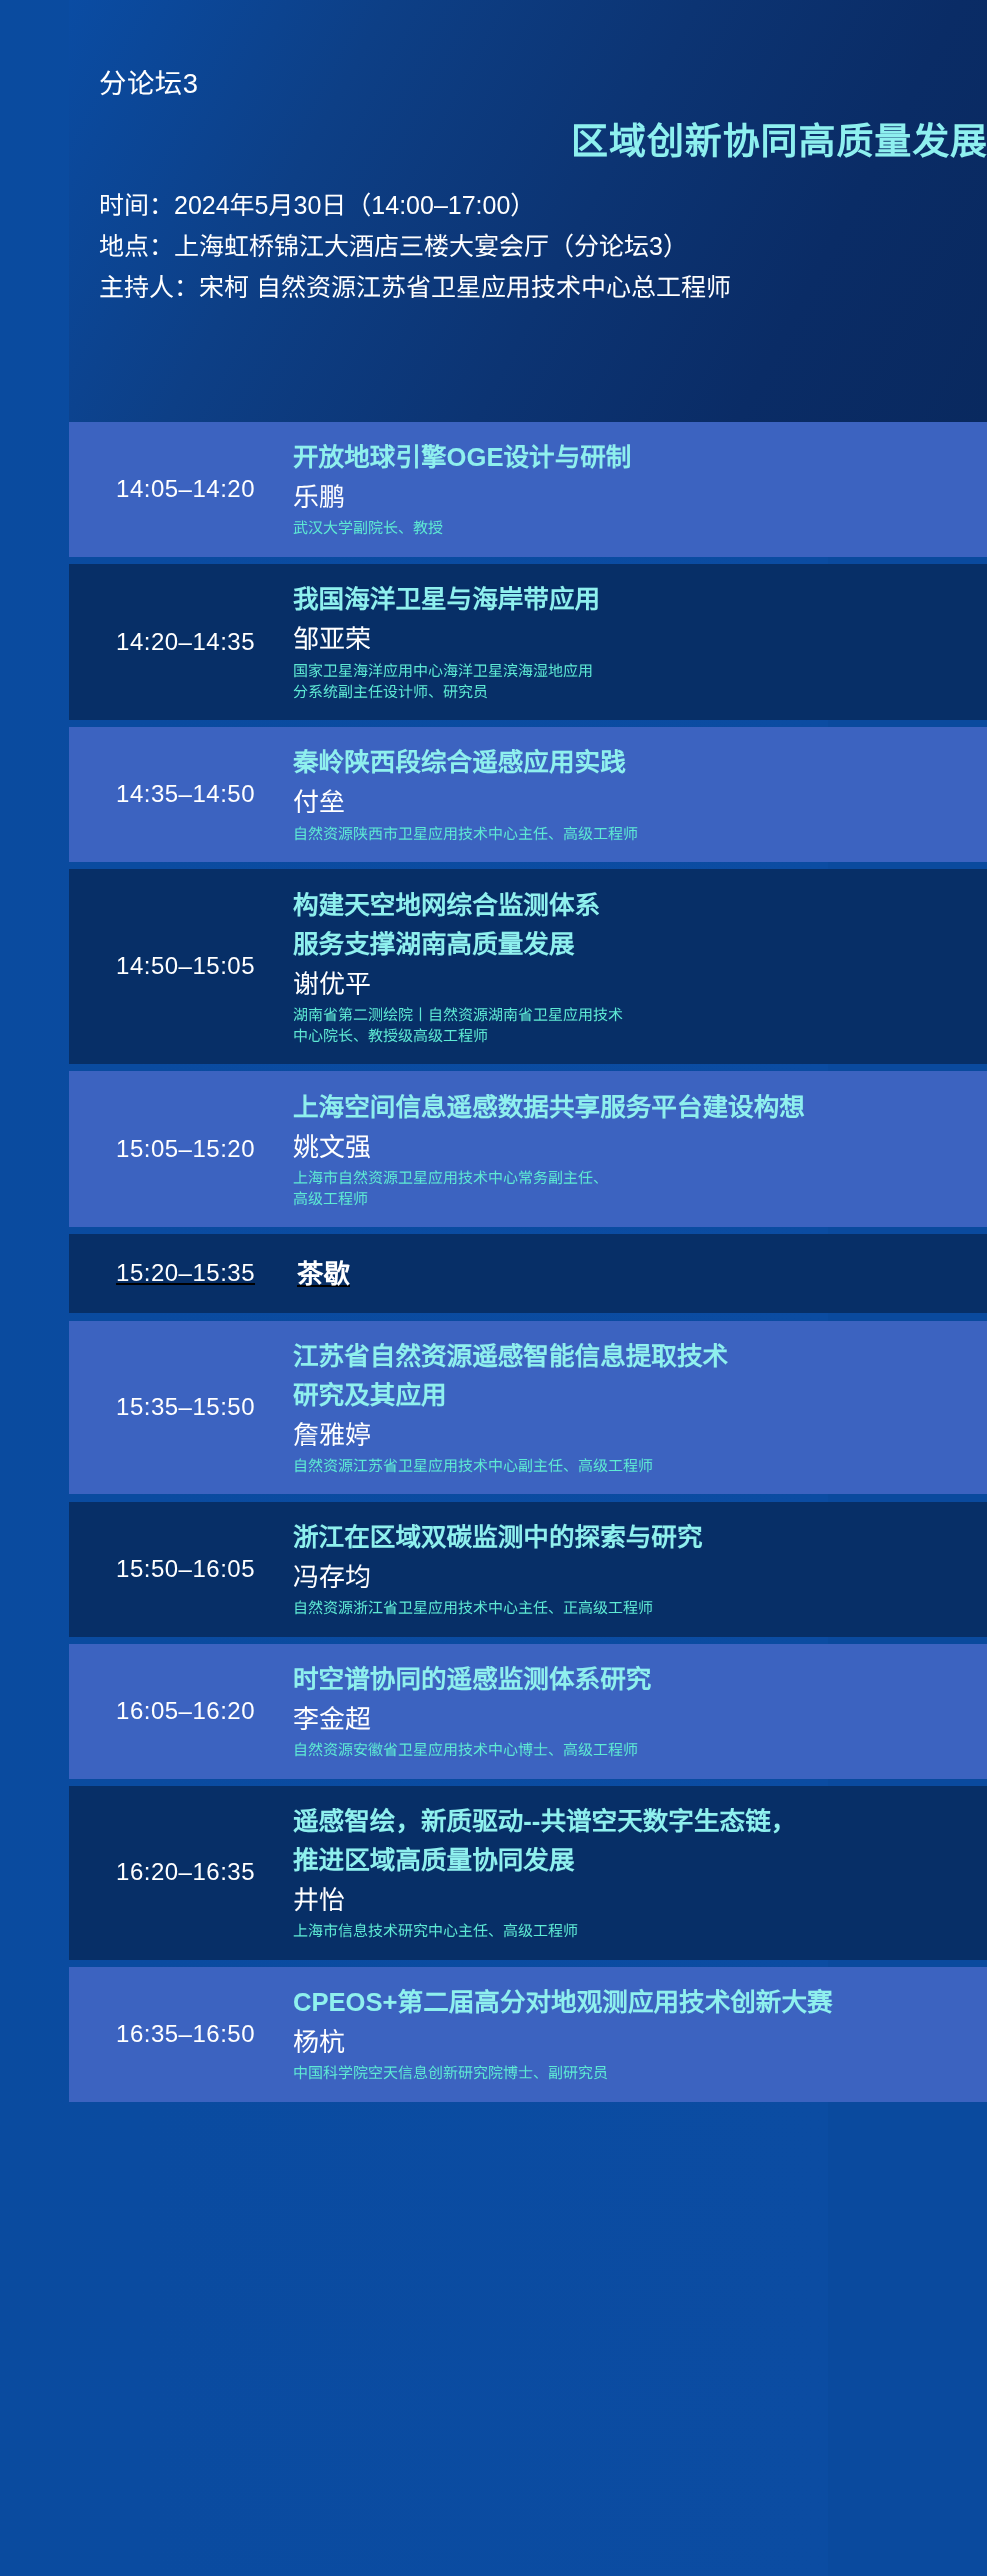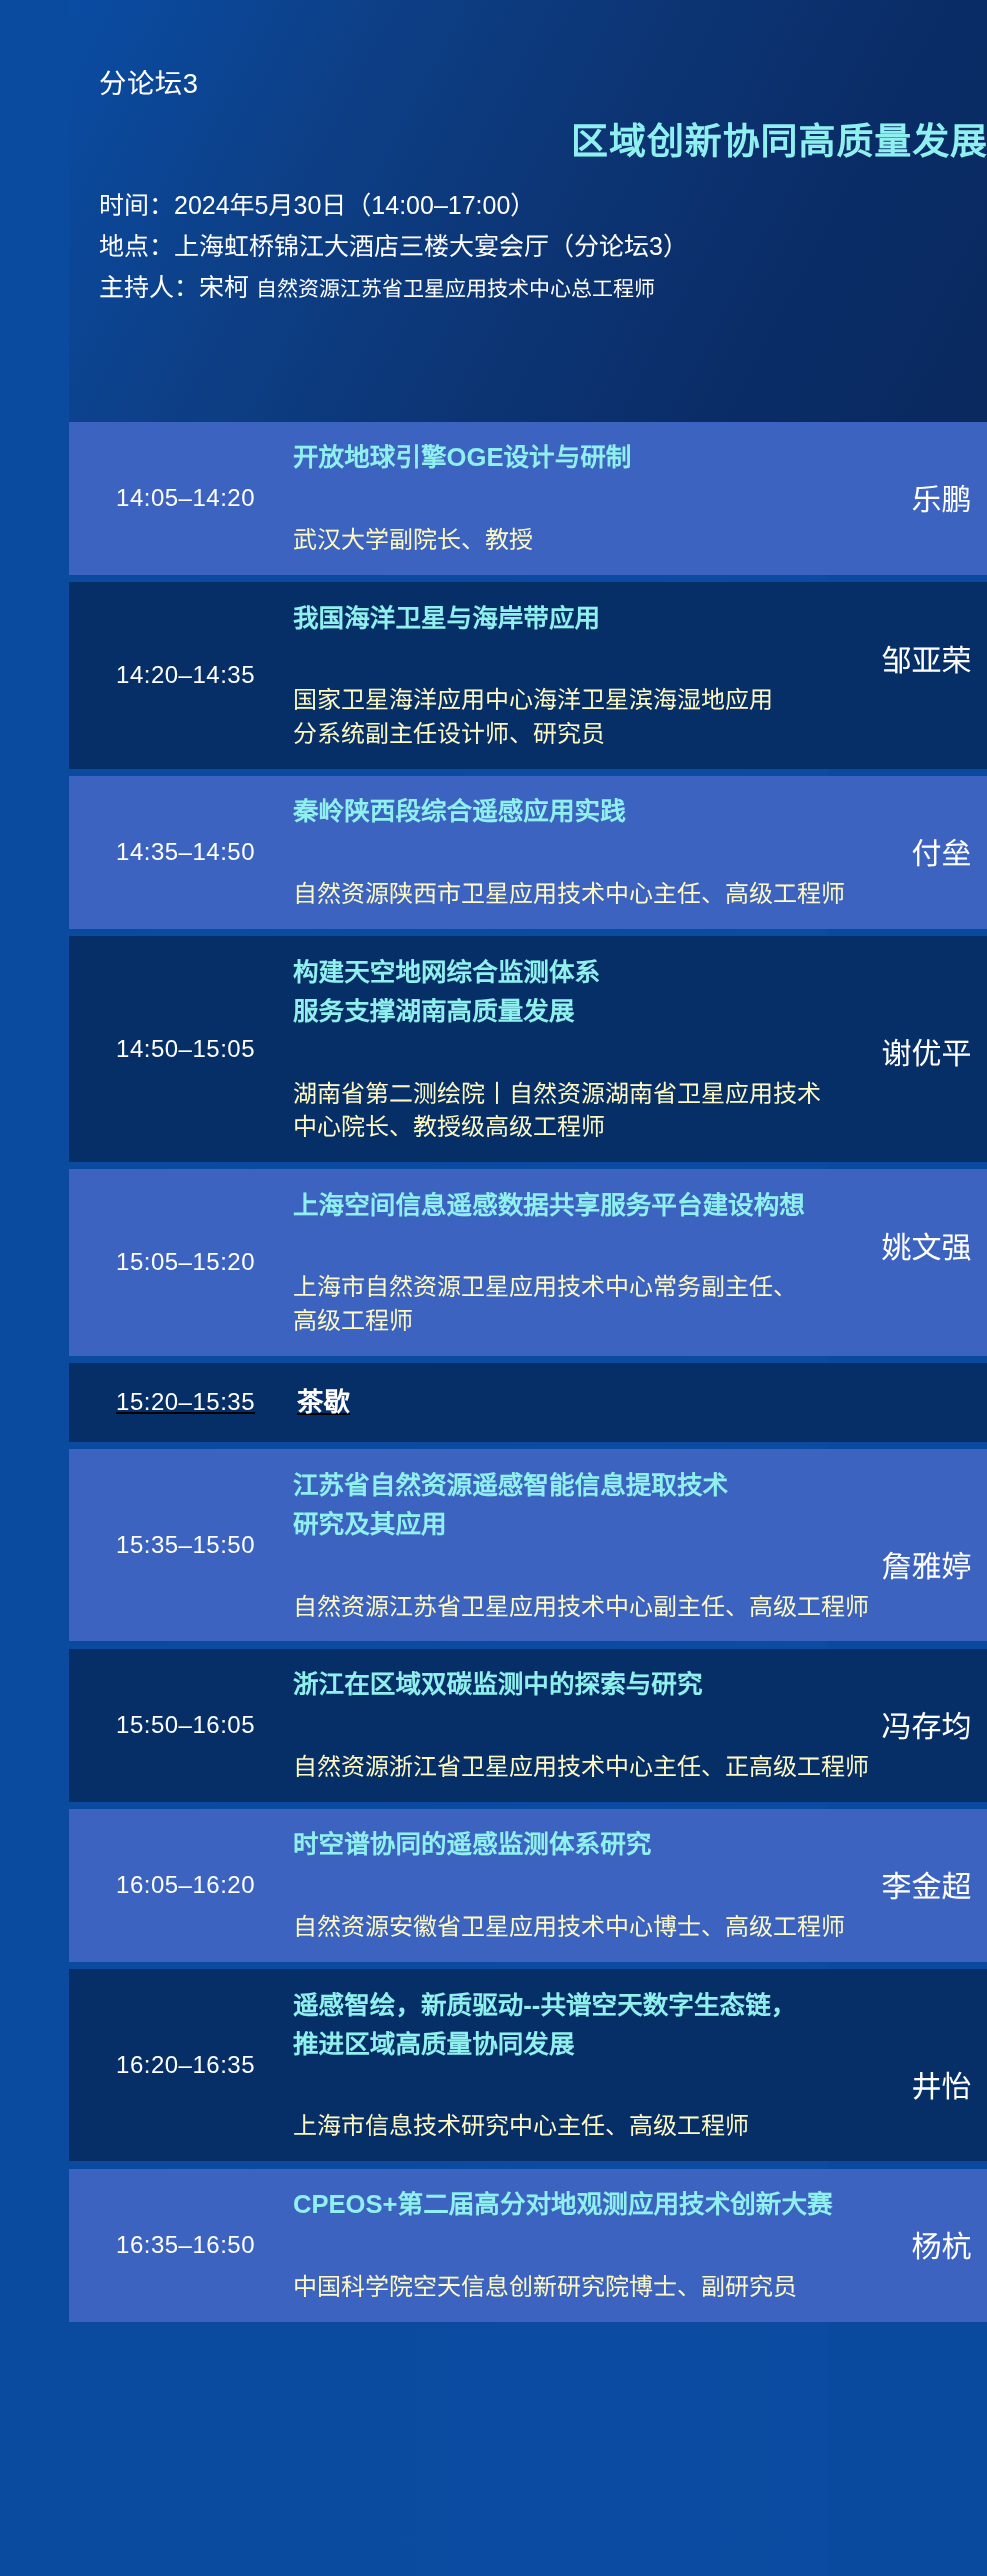--- a/index.html
+++ b/index.html
@@ -54,21 +54,21 @@
   }
   .meta-line {
     color: #ffffff;
     font-size: 25px;
     line-height: 1.42;
     margin: 0 0 5.5px 0;
     white-space: nowrap;
     font-weight: 400;
   }
   .meta-line .host-affil {
-    font-size: 21px;
+    font-size: 25px;
   }
 
   
   .schedule {
     position: absolute;
     left: 69px;
     top: 422px;
     width: 919px;
   }
   .srow {
@@ -100,29 +100,28 @@
   .stitle {
     color: #8ff0ee;
     font-size: 25.6px;
     font-weight: 700;
     line-height: 1.38;
     margin: 0 0 3.7px 0;
     white-space: nowrap;
   }
   .sspeaker {
     color: #ffffff;
-    font-size: 30px;
+    font-size: 26px;
     line-height: 1.4;
     margin: 0 0 1.8px 0;
     white-space: nowrap;
-    text-align: right;
   }
   .saffil {
-    color: #fef9c3;
-    font-size: 24px;
+    color: #5eead4;
+    font-size: 15px;
     line-height: 1.4;
     margin: 0;
     white-space: nowrap;
   }
   .srow.break-row { min-height: 79px; padding: 14.6px 0; text-decoration: underline; }
   .srow.break-row .stitle {
     color: #ffffff;
     font-weight: 700;
     font-size: 26.5px;
     margin: 4px;

